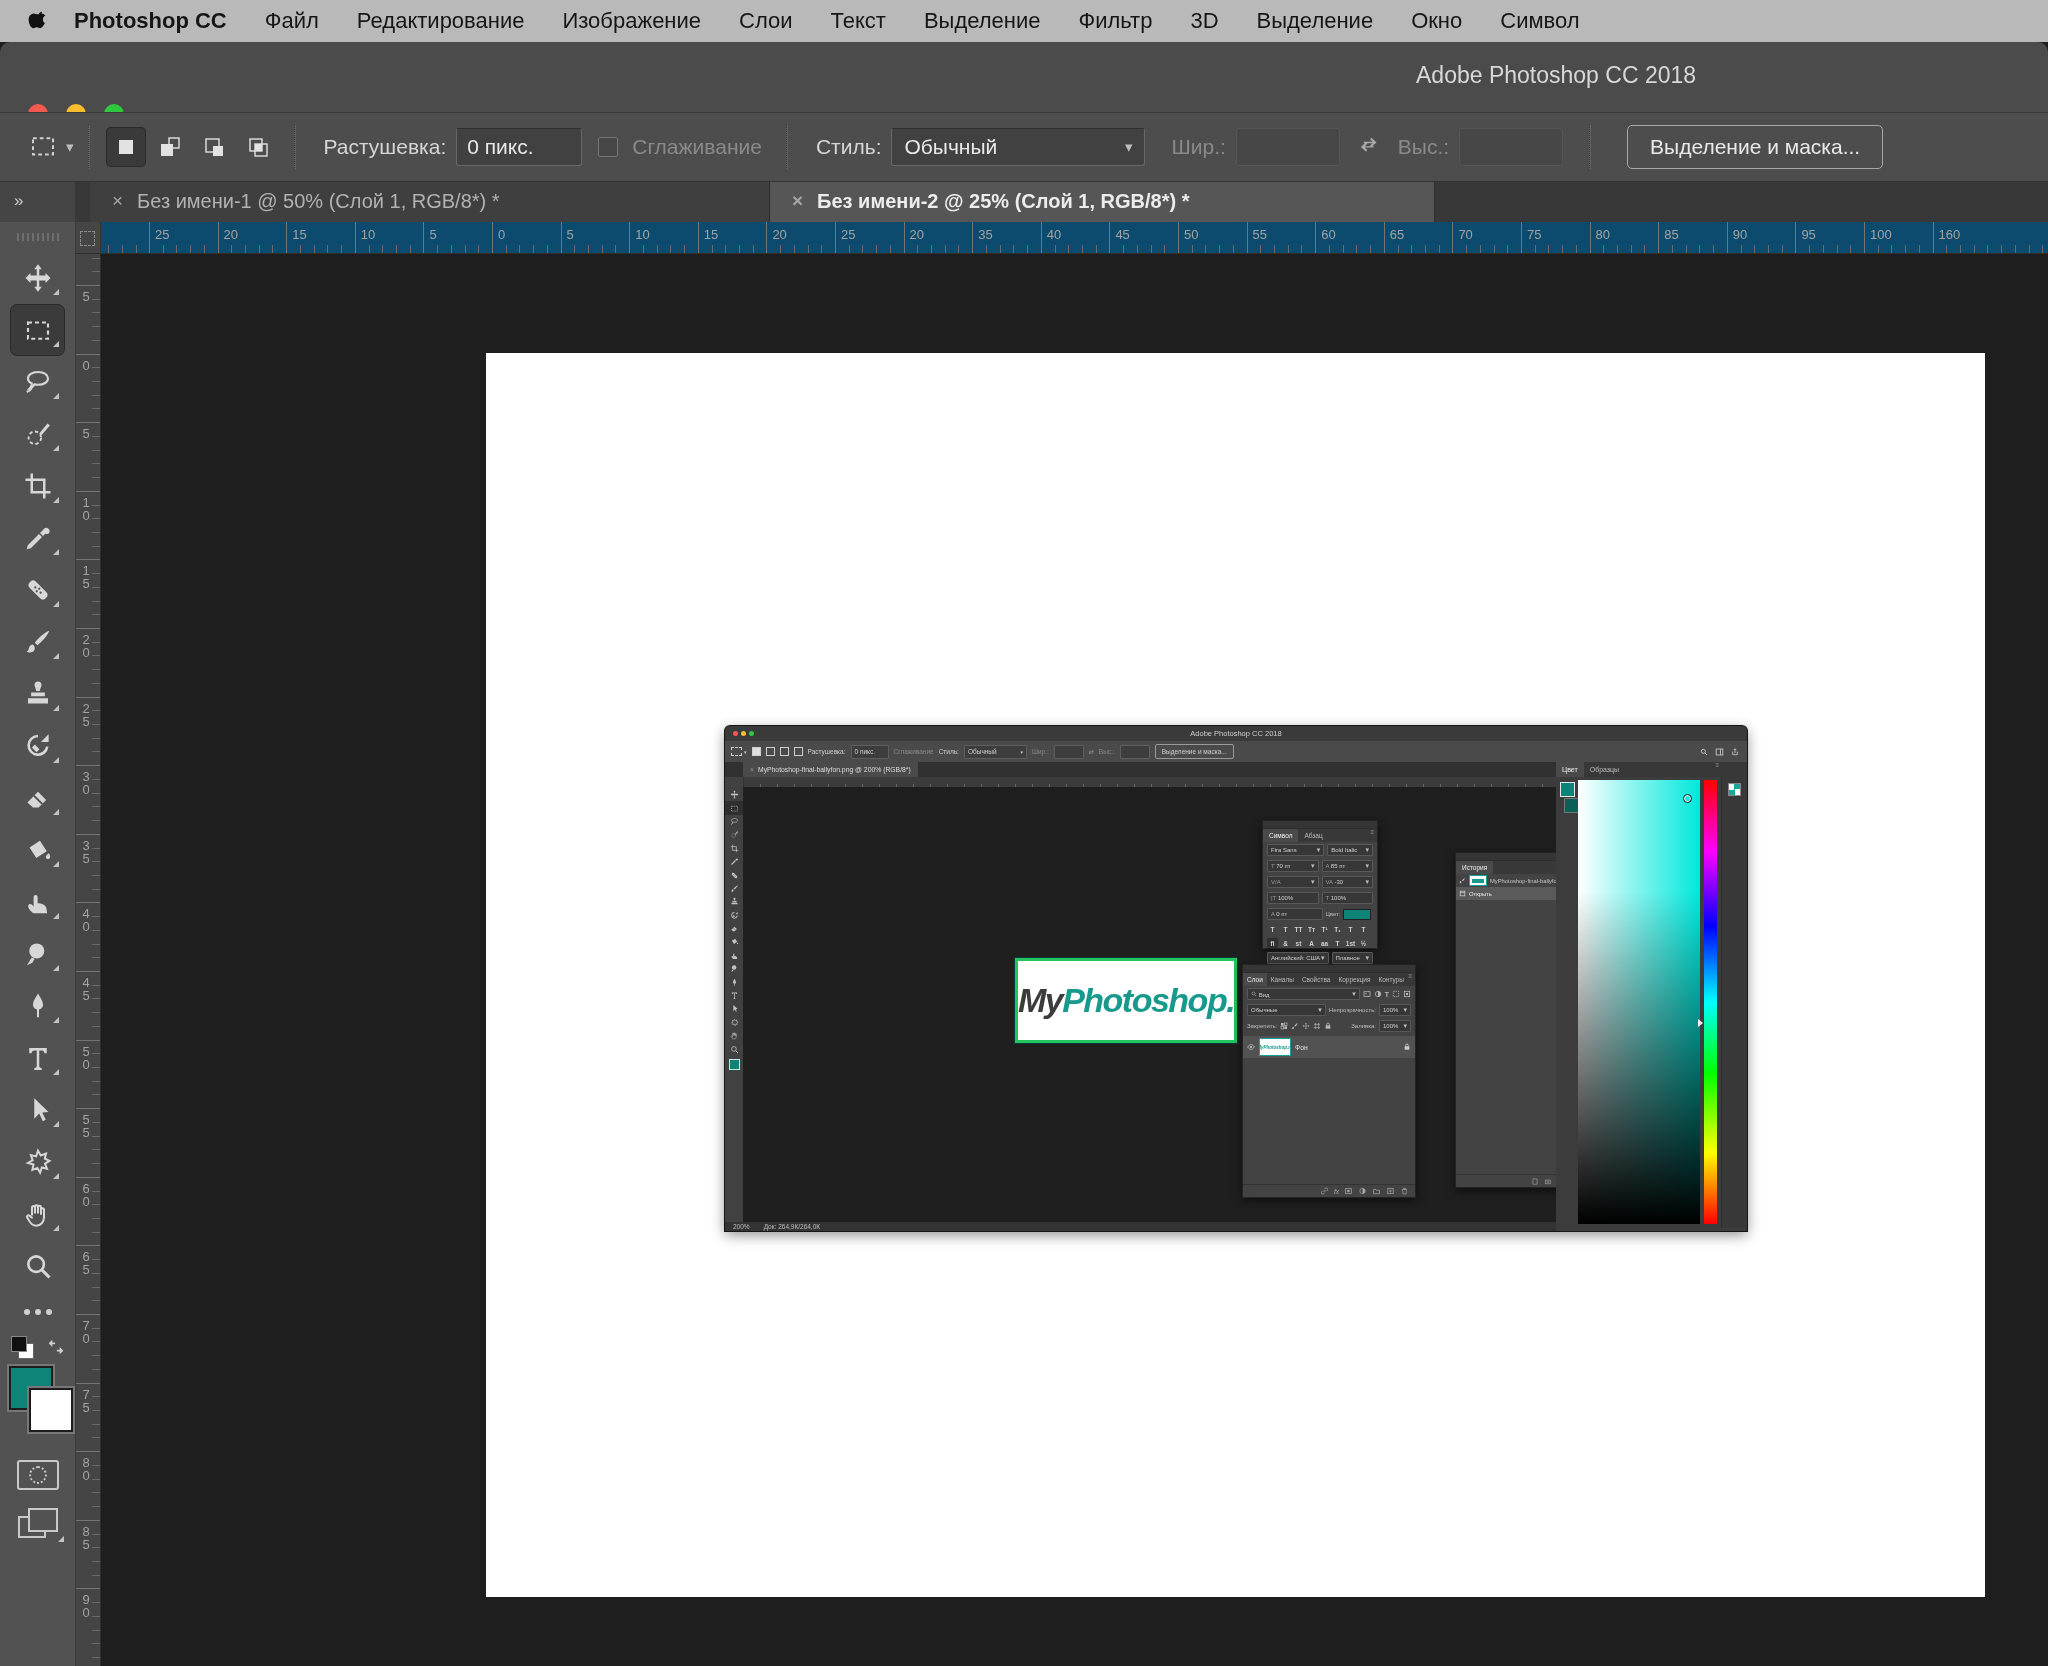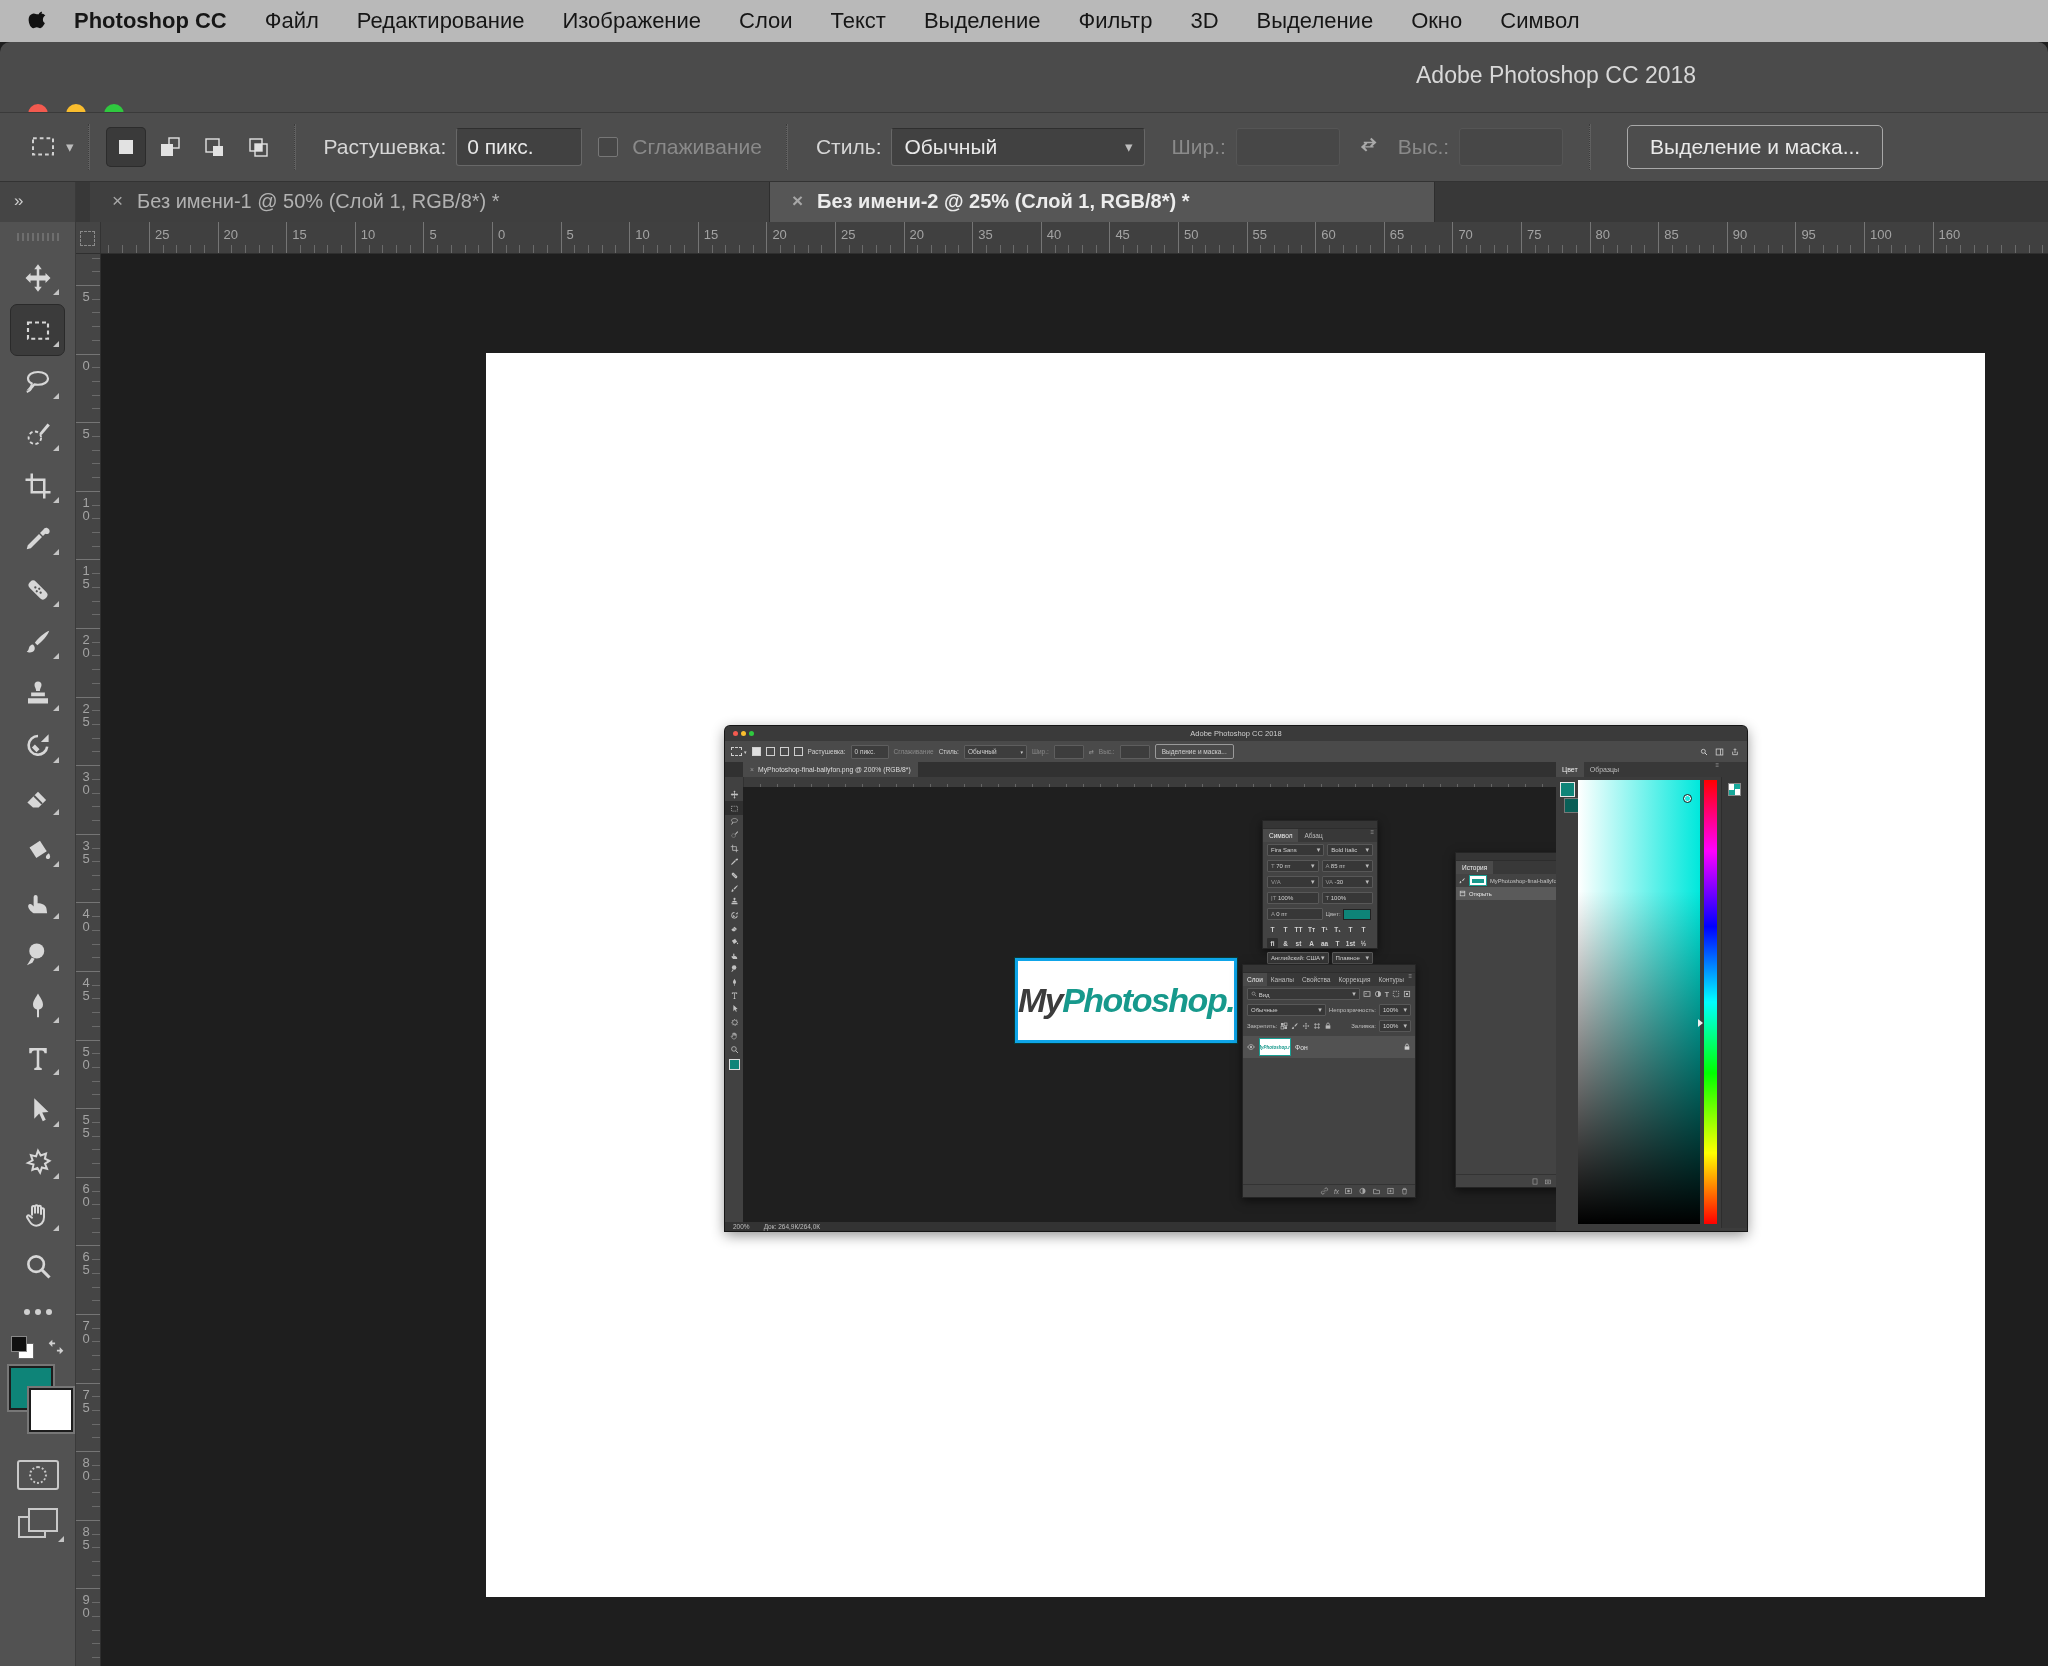--- a/index.html
+++ b/index.html
@@ -45,21 +45,21 @@
           display:flex;z-index:30;}
   .dtab{display:flex;align-items:center;height:42px;padding:0 22px;font-size:20px;gap:14px;
         border-right:1px solid #2e2e2e;white-space:nowrap;}
   .dtab .x{color:#a7a7a7;font-size:19px;}
   .dtab.inactive{background:#3f3f3f;color:#b2b2b2;width:680px;box-sizing:border-box;margin-left:15px;}
   .dtab.active{background:#565656;color:#ececec;font-weight:bold;width:665px;box-sizing:border-box;}
   
   .corner{position:absolute;left:75px;top:222px;width:25px;height:31px;background:#454545;
           border-right:1px solid #333;border-bottom:1px solid #2f2f2f;z-index:30;}
   .corner::after{content:'';position:absolute;left:5px;top:9px;width:13px;height:13px;border:1px dashed #8a8a8a;}
-  .hruler{position:absolute;left:100px;top:222px;right:0;height:31px;background:#404040;
+  .hruler{position:absolute;left:100px;top:222px;right:0;height:31px;background:#0c4a6e;
           border-bottom:1px solid #2f2f2f;z-index:29;overflow:hidden;padding-left:25px;}
   .hruler .minor{position:absolute;left:0;right:0;bottom:0;height:8px;
       background:repeating-linear-gradient(to right,#6a6a6a 0 1px,transparent 1px 13.72px);
       background-position-x:49px;}
   .htick{position:absolute;top:0;bottom:0;width:1px;background:#757575;}
   .hlab{position:absolute;top:5px;font-size:13px;color:#a3a3a3;}
   .vruler{position:absolute;left:75px;top:253px;width:25px;bottom:0;background:#454545;
           border-right:1px solid #2f2f2f;z-index:29;overflow:hidden;}
   .vruler .minor{position:absolute;top:0;bottom:0;right:0;width:8px;
       background:repeating-linear-gradient(to bottom,#6a6a6a 0 1px,transparent 1px 13.72px);
@@ -127,21 +127,21 @@
            border-right:1px solid #313131;display:flex;flex-direction:column;align-items:center;padding-top:11px;}
   .mini-tool{width:18px;height:13.4px;display:flex;align-items:center;justify-content:center;color:#c2c2c2;position:relative;}
   .mini-tool svg{width:9px;height:9px;}
   .mini-tool.selected{background:#2f2f2f;}
   .i-fg{width:9px;height:9px;border:1px solid #ddd;margin-top:3px;}
   .i-canvas{position:absolute;left:18px;top:61px;right:191px;bottom:9px;background:#1f1f1f;}
   .i-status{position:absolute;left:0;bottom:0;right:191px;height:9px;background:#333;
             display:flex;align-items:center;gap:14px;padding-left:8px;font-size:6.5px;color:#bdbdbd;}
   
   .logo-doc{position:absolute;left:290px;top:232px;width:222px;height:85px;background:#fff;
-            border:3px solid #0ea5e9;box-shadow:0 0 0 1px #0a3a36;box-sizing:border-box;
+            border:3px solid #22c55e;box-shadow:0 0 0 1px #0a3a36;box-sizing:border-box;
             display:flex;align-items:center;justify-content:center;}
   .logo-doc .txt{font-size:34px;font-weight:bold;font-style:italic;letter-spacing:-1.5px;white-space:nowrap;}
   .logo-my{color:#3c3c3c;}
   .logo-ps{color:#17998c;}
   
   .fpanel{position:absolute;background:#434343;border:1px solid #242424;
           box-shadow:0 3px 9px rgba(0,0,0,.55);box-sizing:border-box;}
   .pbar{height:7px;background:#353535;border-bottom:1px solid #2d2d2d;}
   .ptabs{height:13px;background:#383838;display:flex;align-items:stretch;}
   .ptab{padding:0 6px;font-size:6.5px;color:#bdbdbd;display:flex;align-items:center;white-space:nowrap;}

